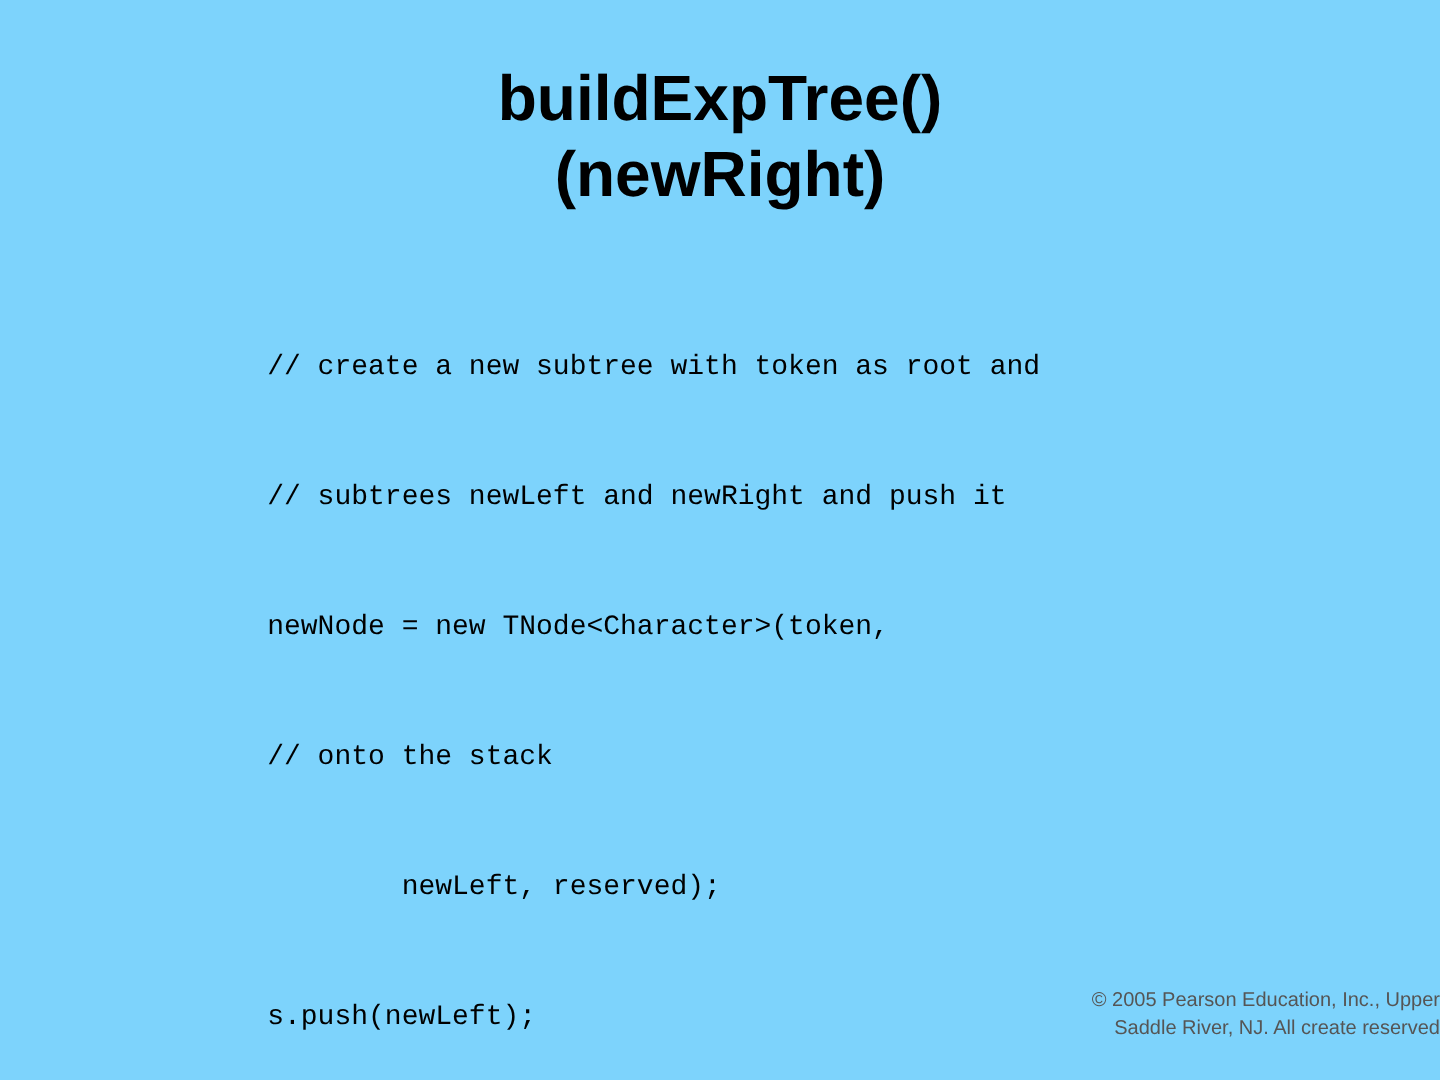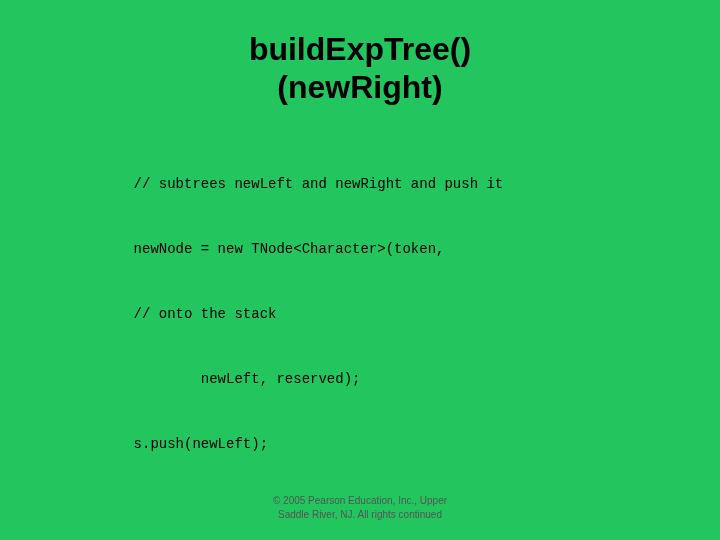--- a/index.html
+++ b/index.html
@@ -15,21 +15,21 @@
       font-family: Arial, Helvetica, sans-serif;
       display: flex;
       flex-direction: column;
       align-items: center;
       overflow: hidden;
     }
 
     .slide-container {
       width: 720px;
       height: 540px;
-      background: #22c55e;
+      background: #7dd3fc;
       position: relative;
       display: flex;
       flex-direction: column;
       align-items: center;
       padding: 30px 40px 30px 40px;
     }
 
     .title {
       font-size: 32px;
       font-weight: bold;
@@ -47,50 +47,51 @@
       padding-left: 60px;
       line-height: 1.55;
       white-space: pre;
     }
 
     .footer {
       position: absolute;
       bottom: 18px;
       left: 0;
       right: 0;
-      text-align: center;
+      text-align: right;
       font-size: 10px;
       color: #555555;
       line-height: 1.4;
     }
   </style>
 </head>
 <body>
 
 <div class="slide-container">
 
   <div class="title">
     <div>buildExpTree()</div>
     <div>(newRight)</div>
   </div>
 
   <div class="code-block">
+    <div>    // create a new subtree with token as root and</div>
     <div>    // subtrees newLeft and newRight and push it</div>
     <div>    newNode = new TNode&lt;Character&gt;(token,</div>
     <div>    // onto the stack</div>
     <div>            newLeft, reserved);</div>
     <div>    s.push(newLeft);</div>
     
     
     
     
     
     
     
     
   </div>
 
   <div class="footer">
     <div>© 2005 Pearson Education, Inc., Upper</div>
-    <div>Saddle River, NJ.  All rights continued</div>
+    <div>Saddle River, NJ.  All create reserved</div>
   </div>
 
 </div>
 
 </body></html>

